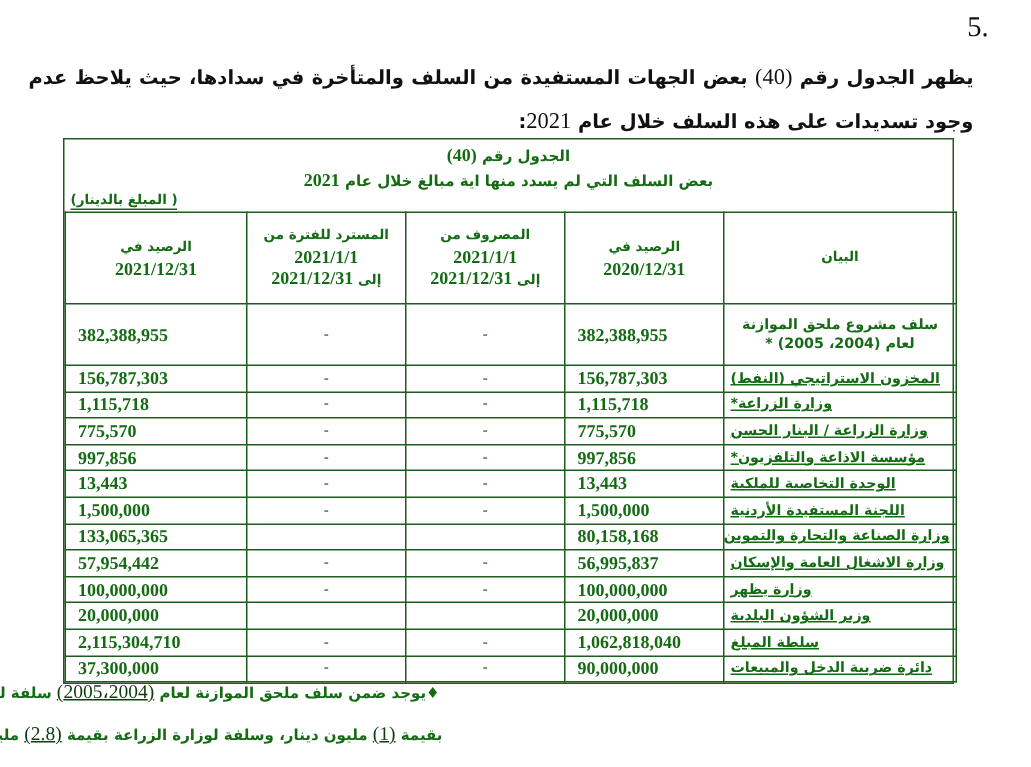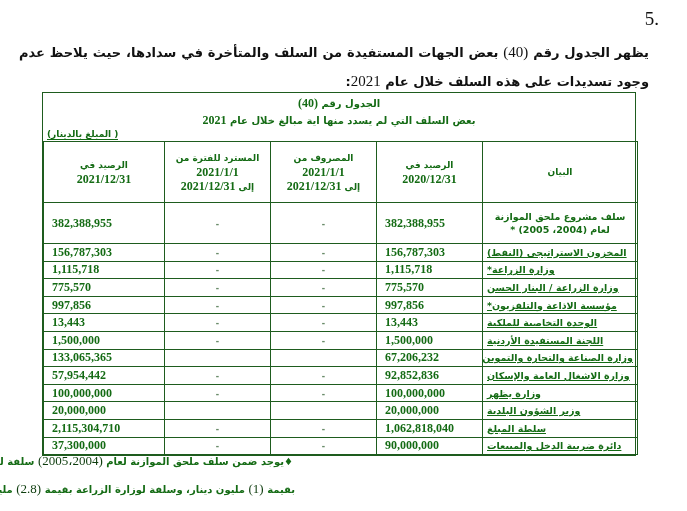--- a/index.html
+++ b/index.html
@@ -159,20 +159,21 @@
     font-size: 10px;
     white-space: nowrap;
   }
   .footnote.l1 { top: 453px; right: 394px; left: auto; }
   .footnote.l2 { top: 481px; right: 392px; }
   .footnote .num {
     font-family: "Liberation Serif", serif;
     font-size: 13px;
     font-weight: normal;
     color: #0e3d0e;
+    text-decoration: underline;
   }
 </style>
 </head>
 <body>
 
 <div class="section-heading">
   <span class="section-number">5.</span>
 </div>
 
 <p class="intro" style="margin:0;">
@@ -267,28 +268,28 @@
         </tr>
         <tr>
           <td class="desc">اللجنة المستفيدة الأردنية</td>
           <td class="num">1,500,000</td>
           <td class="dash">-</td>
           <td class="dash">-</td>
           <td class="num">1,500,000</td>
         </tr>
         <tr>
           <td class="desc">وزارة الصناعة والتجارة والتموين</td>
-          <td class="num">67,206,232</td>
+          <td class="num">80,158,168</td>
           <td class="dash"></td>
           <td class="dash"></td>
           <td class="num">133,065,365</td>
         </tr>
         <tr>
           <td class="desc">وزارة الاشغال العامة والإسكان</td>
-          <td class="num">92,852,836</td>
+          <td class="num">56,995,837</td>
           <td class="dash">-</td>
           <td class="dash">-</td>
           <td class="num">57,954,442</td>
         </tr>
         <tr>
           <td class="desc">وزارة يظهر</td>
           <td class="num">100,000,000</td>
           <td class="dash">-</td>
           <td class="dash">-</td>
           <td class="num">100,000,000</td>

